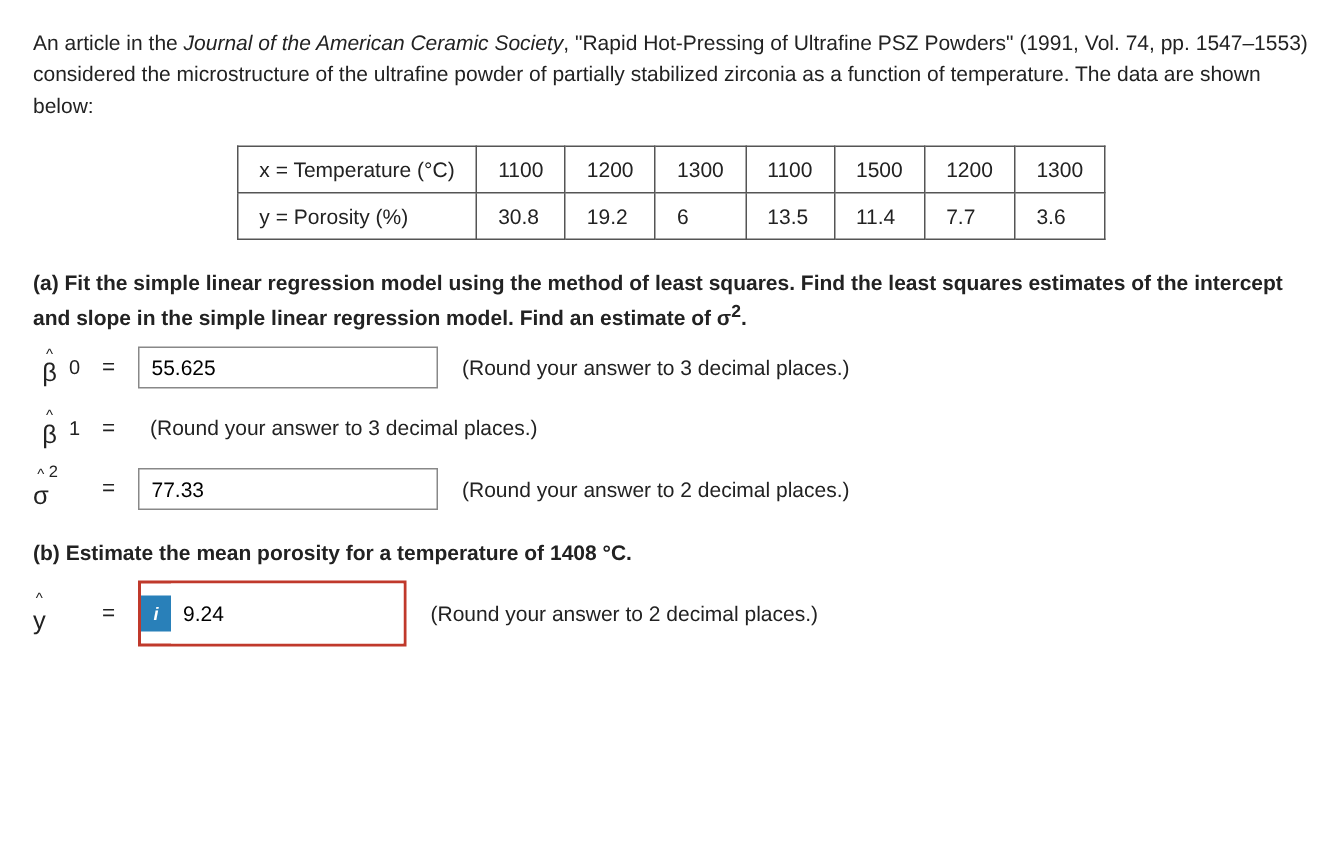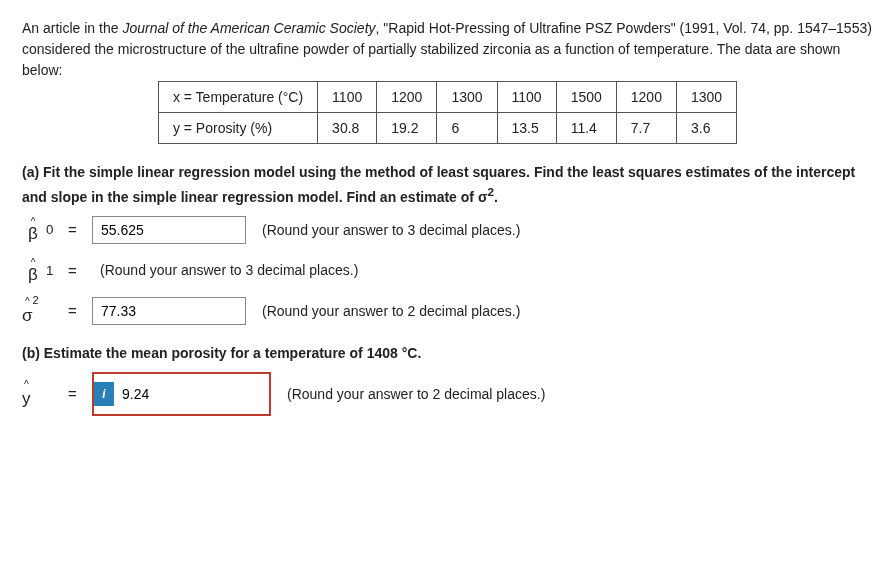--- a/index.html
+++ b/index.html
@@ -7,21 +7,21 @@
       font-family: Arial, sans-serif;
       font-size: 14px;
       background: #fff;
       color: #222;
       width: 895px;
       min-height: 575px;
       padding: 18px 22px;
     }
     .intro-text {
       line-height: 1.5;
-      margin-bottom: 0;
+      margin-bottom: 16px;
     }
     .intro-text em {
       font-style: italic;
     }
     table {
       border-collapse: collapse;
       margin: 0 auto 18px auto;
     }
     table td {
       border: 1px solid #555;
@@ -53,21 +53,21 @@
       gap: 2px;
     }
     .equals {
       min-width: 16px;
       font-size: 15px;
     }
     .answer-input {
       border: 1px solid #888;
       padding: 5px 8px;
       font-size: 14px;
-      width: 154px;
+      width: 200px;
       outline: none;
     }
     .round-note {
       font-size: 14px;
       color: #222;
       margin-left: 8px;
       text-align: right;
     }
     .info-icon {
       display: inline-flex;

